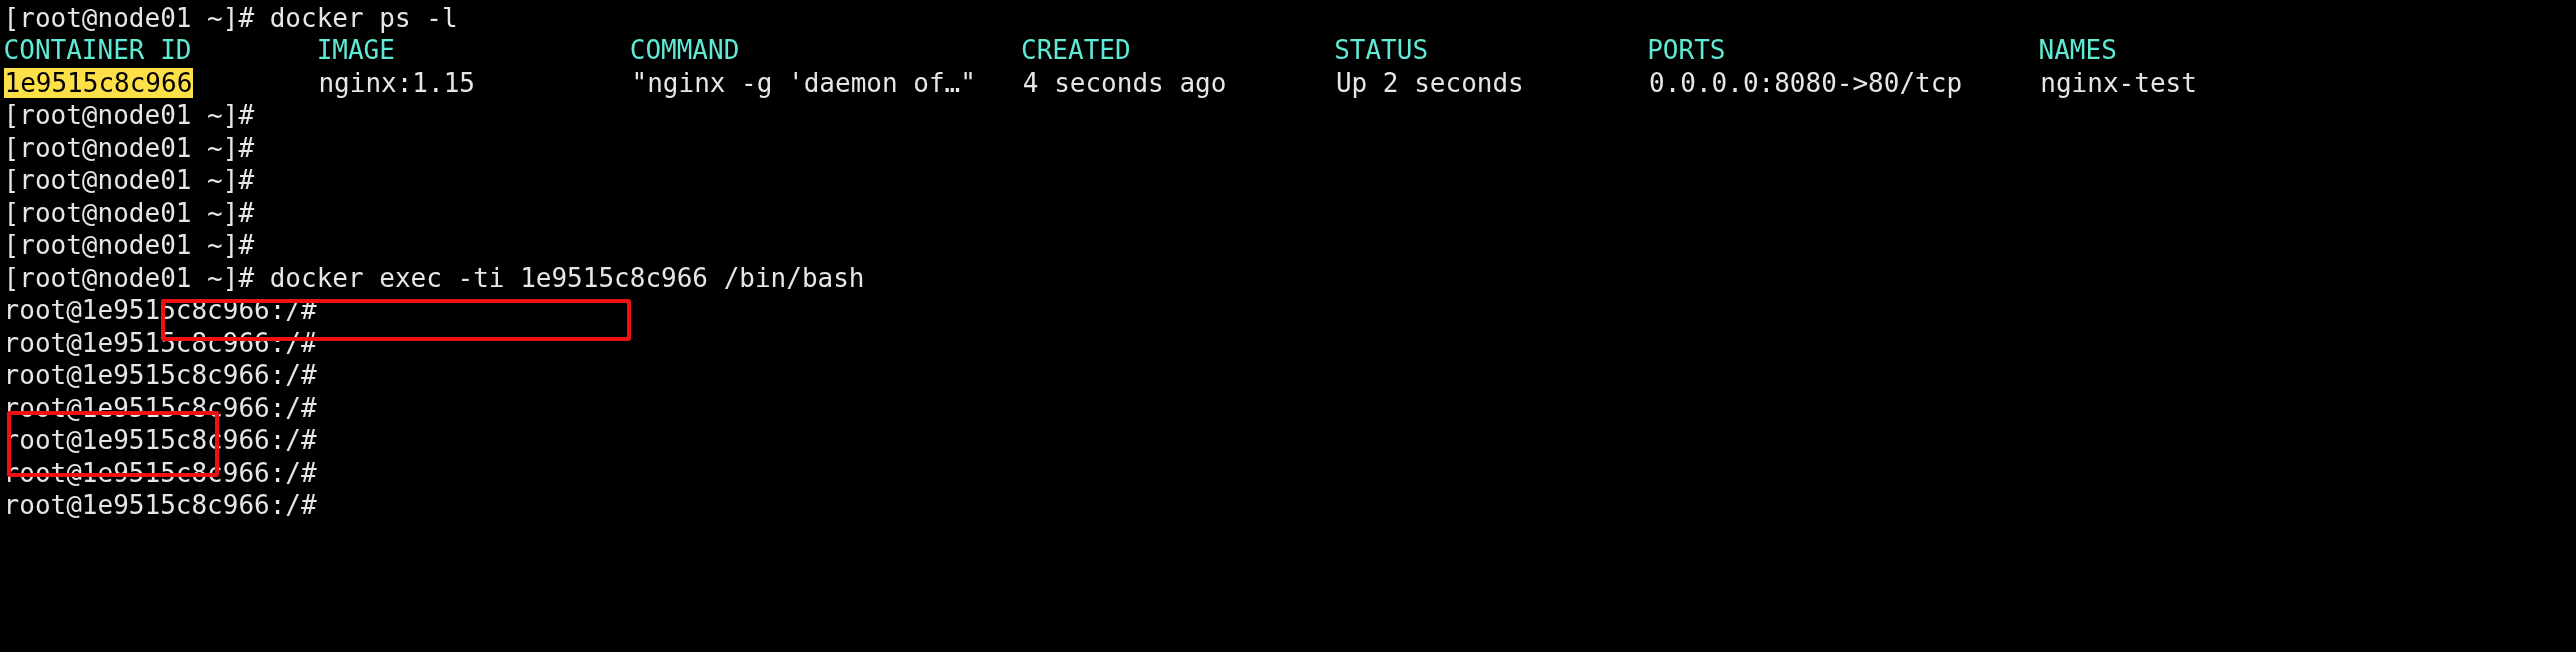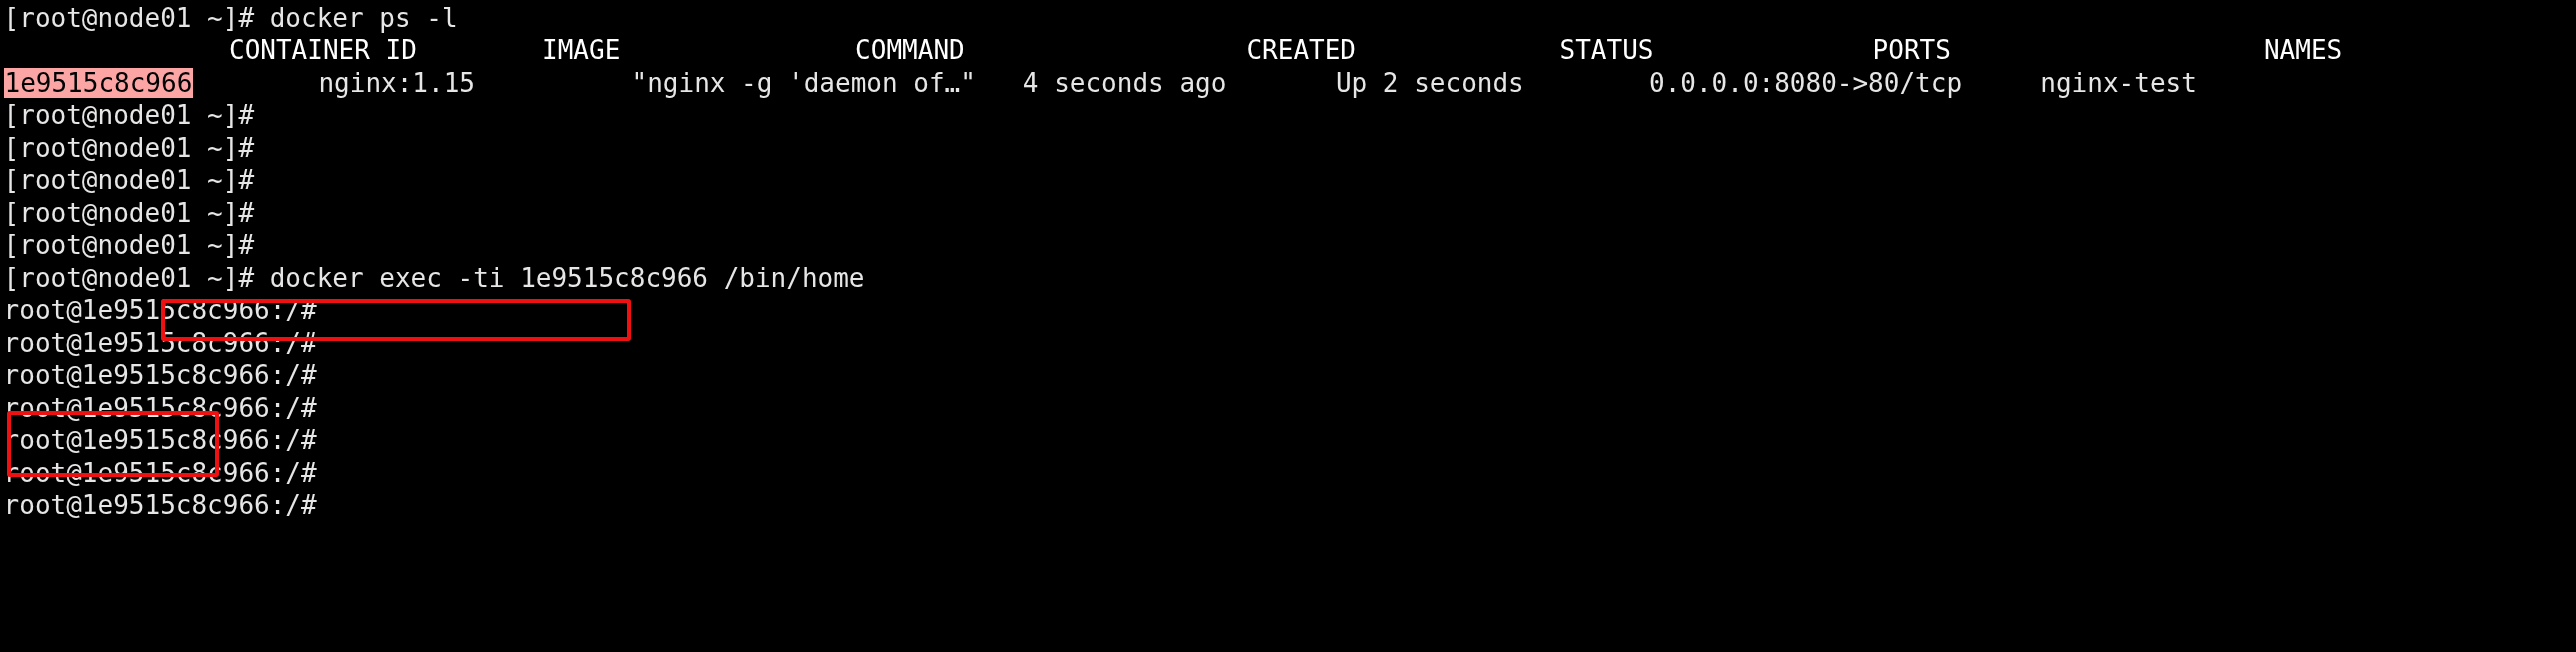--- a/index.html
+++ b/index.html
@@ -26,25 +26,24 @@
     width: 2564px;
   }
   .line {
     white-space: pre;
     height: 32.5px;
     line-height: 32.5px;
     font-size: 26px;
     color: #e6e6e6;
   }
   .line.headers {
-    color: #ffffff;
-    text-align: center;
+    color: #5eead4;
   }
   .sel {
-    background: #fca5a5;
+    background: #fde047;
     color: #000000;
     padding: 0 0.9px;
   }
   
   .redbox {
     position: absolute;
     border: 4.5px solid #ee1111;
     border-radius: 2.7px;
     box-sizing: border-box;
     pointer-events: none;
@@ -74,21 +73,21 @@
     <div class="line headers">CONTAINER ID        IMAGE               COMMAND                  CREATED             STATUS              PORTS                    NAMES</div>
 
     <div class="line"><span class="sel">1e9515c8c966</span><span>        nginx:1.15          "nginx -g 'daemon of…"   4 seconds ago       Up 2 seconds        0.0.0.0:8080-&gt;80/tcp     nginx-test</span></div>
 
     <div class="line">[root@node01 ~]# </div>
     <div class="line">[root@node01 ~]# </div>
     <div class="line">[root@node01 ~]# </div>
     <div class="line">[root@node01 ~]# </div>
     <div class="line">[root@node01 ~]# </div>
 
-    <div class="line">[root@node01 ~]# docker exec -ti 1e9515c8c966 /bin/home</div>
+    <div class="line">[root@node01 ~]# docker exec -ti 1e9515c8c966 /bin/bash</div>
 
     <div class="line">root@1e9515c8c966:/# </div>
     <div class="line">root@1e9515c8c966:/# </div>
     <div class="line">root@1e9515c8c966:/# </div>
     <div class="line">root@1e9515c8c966:/# </div>
     <div class="line">root@1e9515c8c966:/# </div>
 
 
     <div class="line">root@1e9515c8c966:/# </div>
     <div class="line">root@1e9515c8c966:/# </div>

